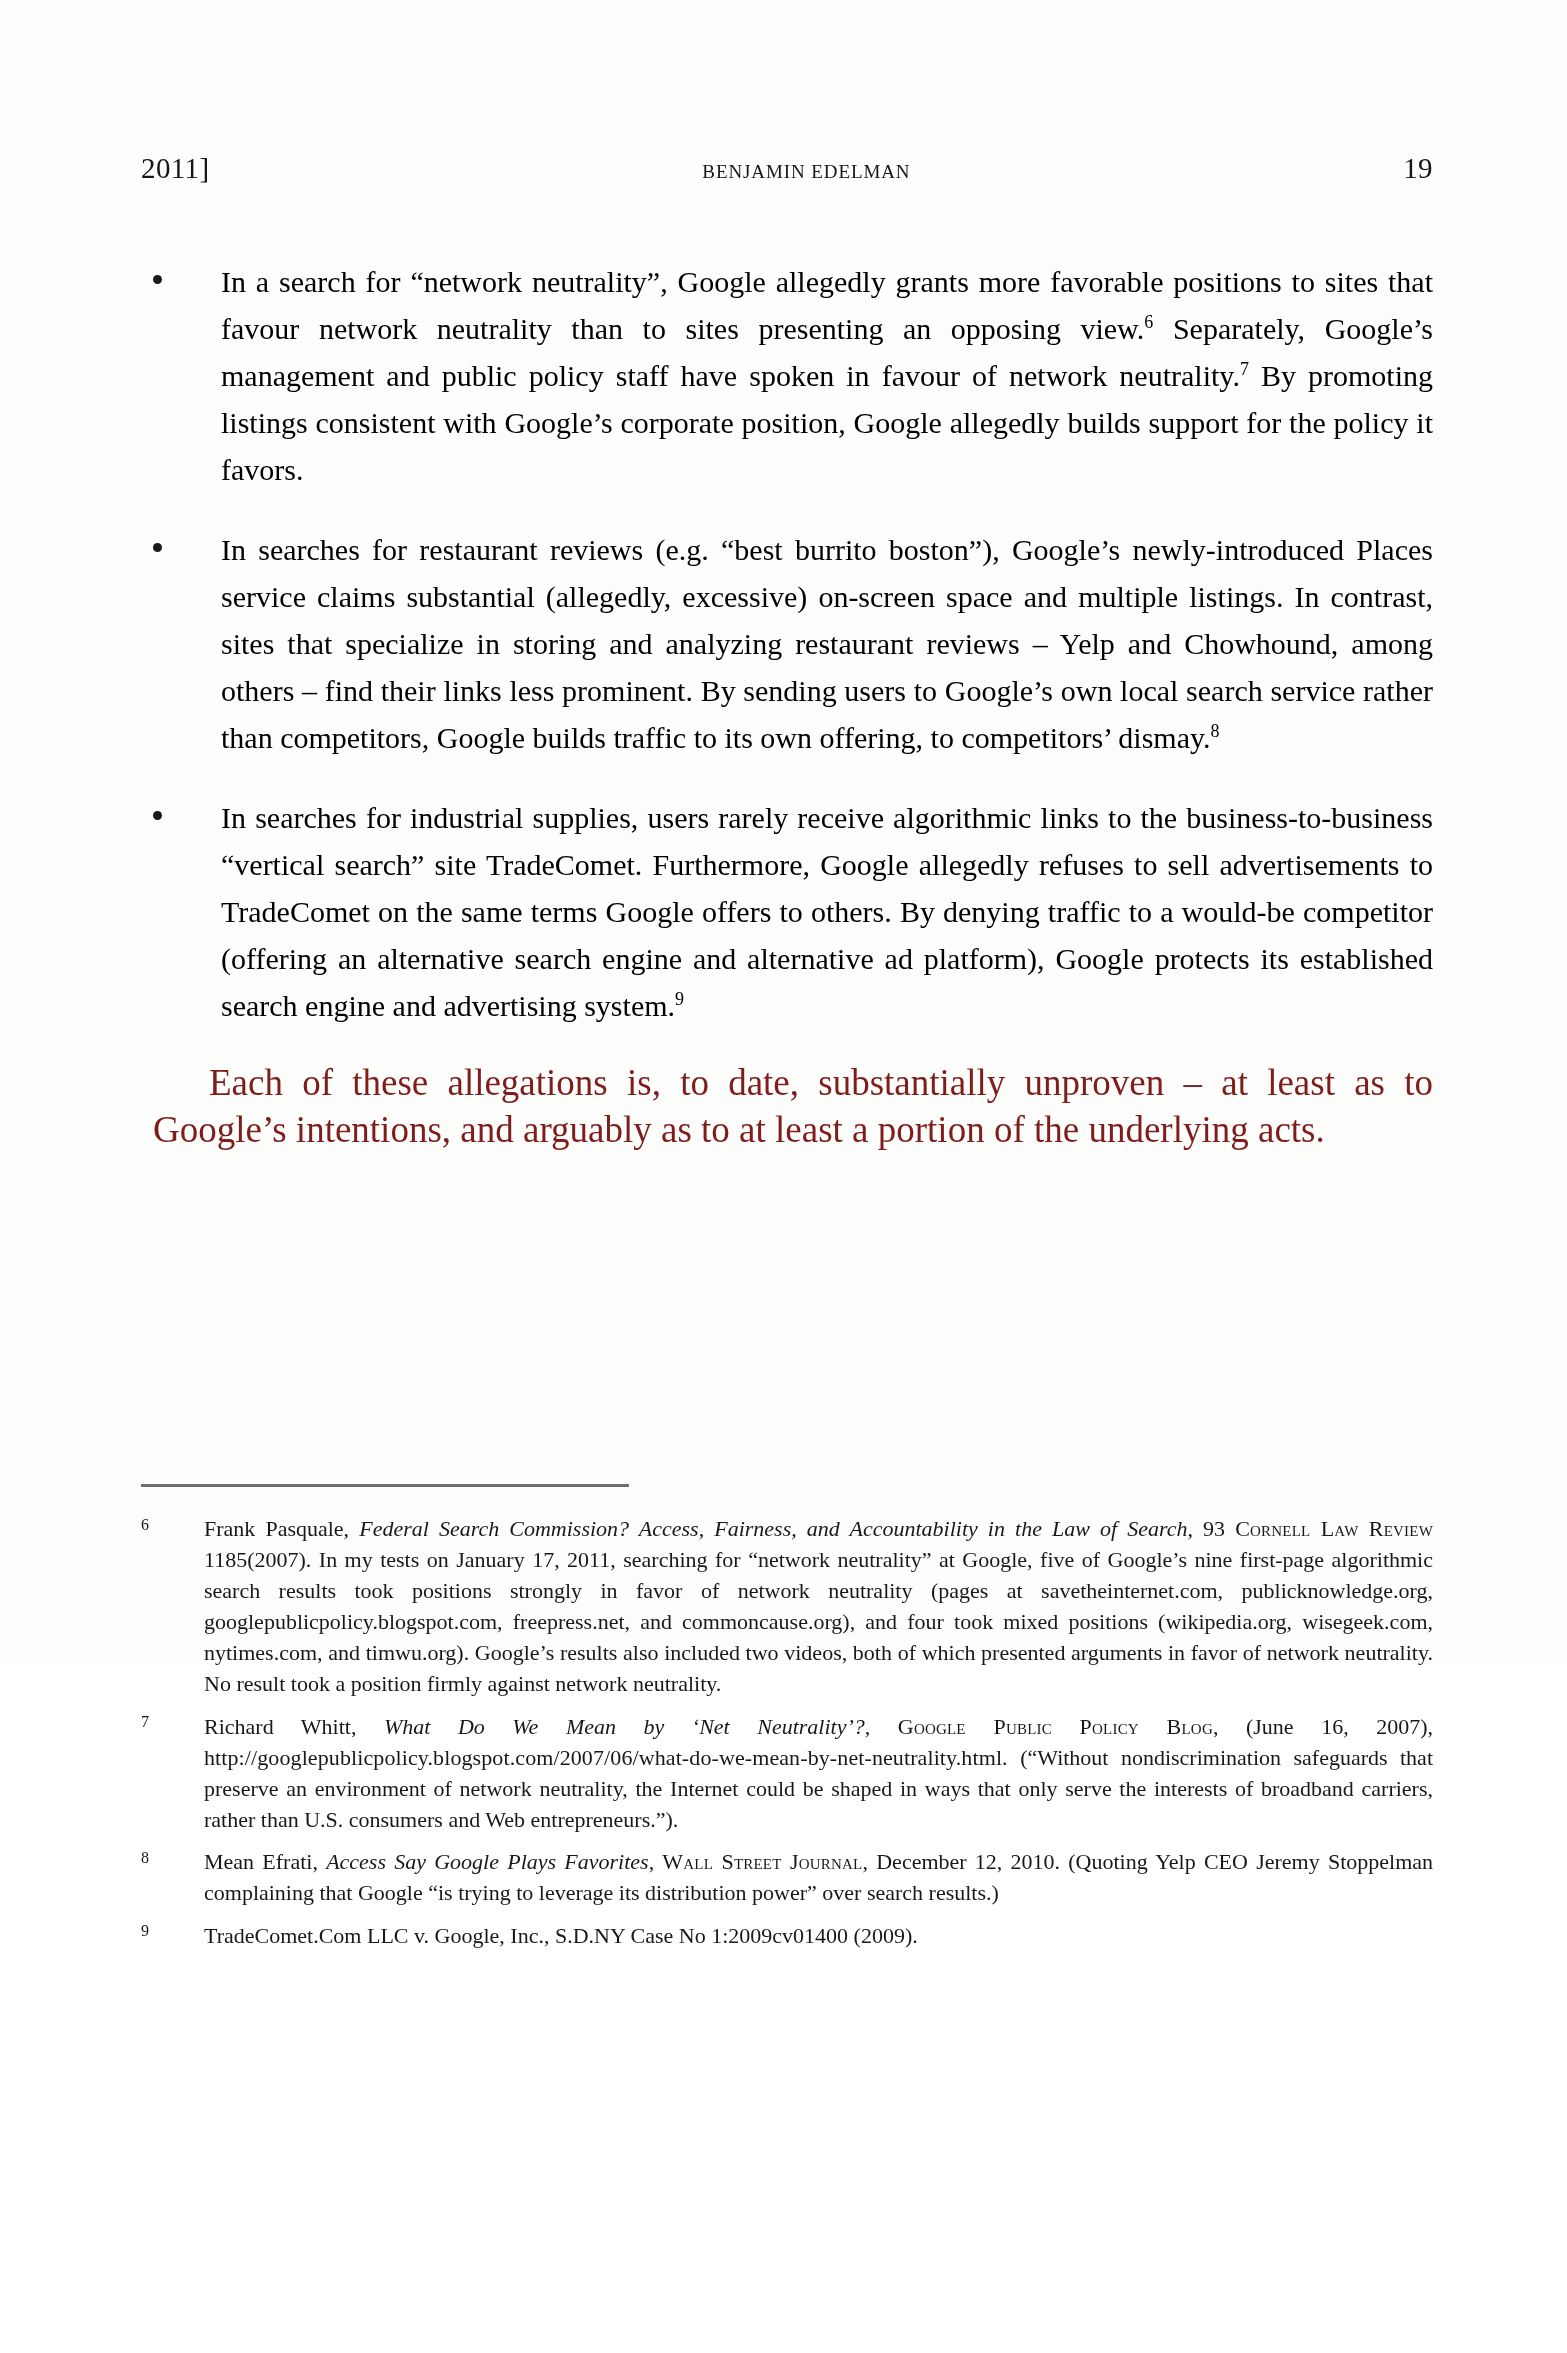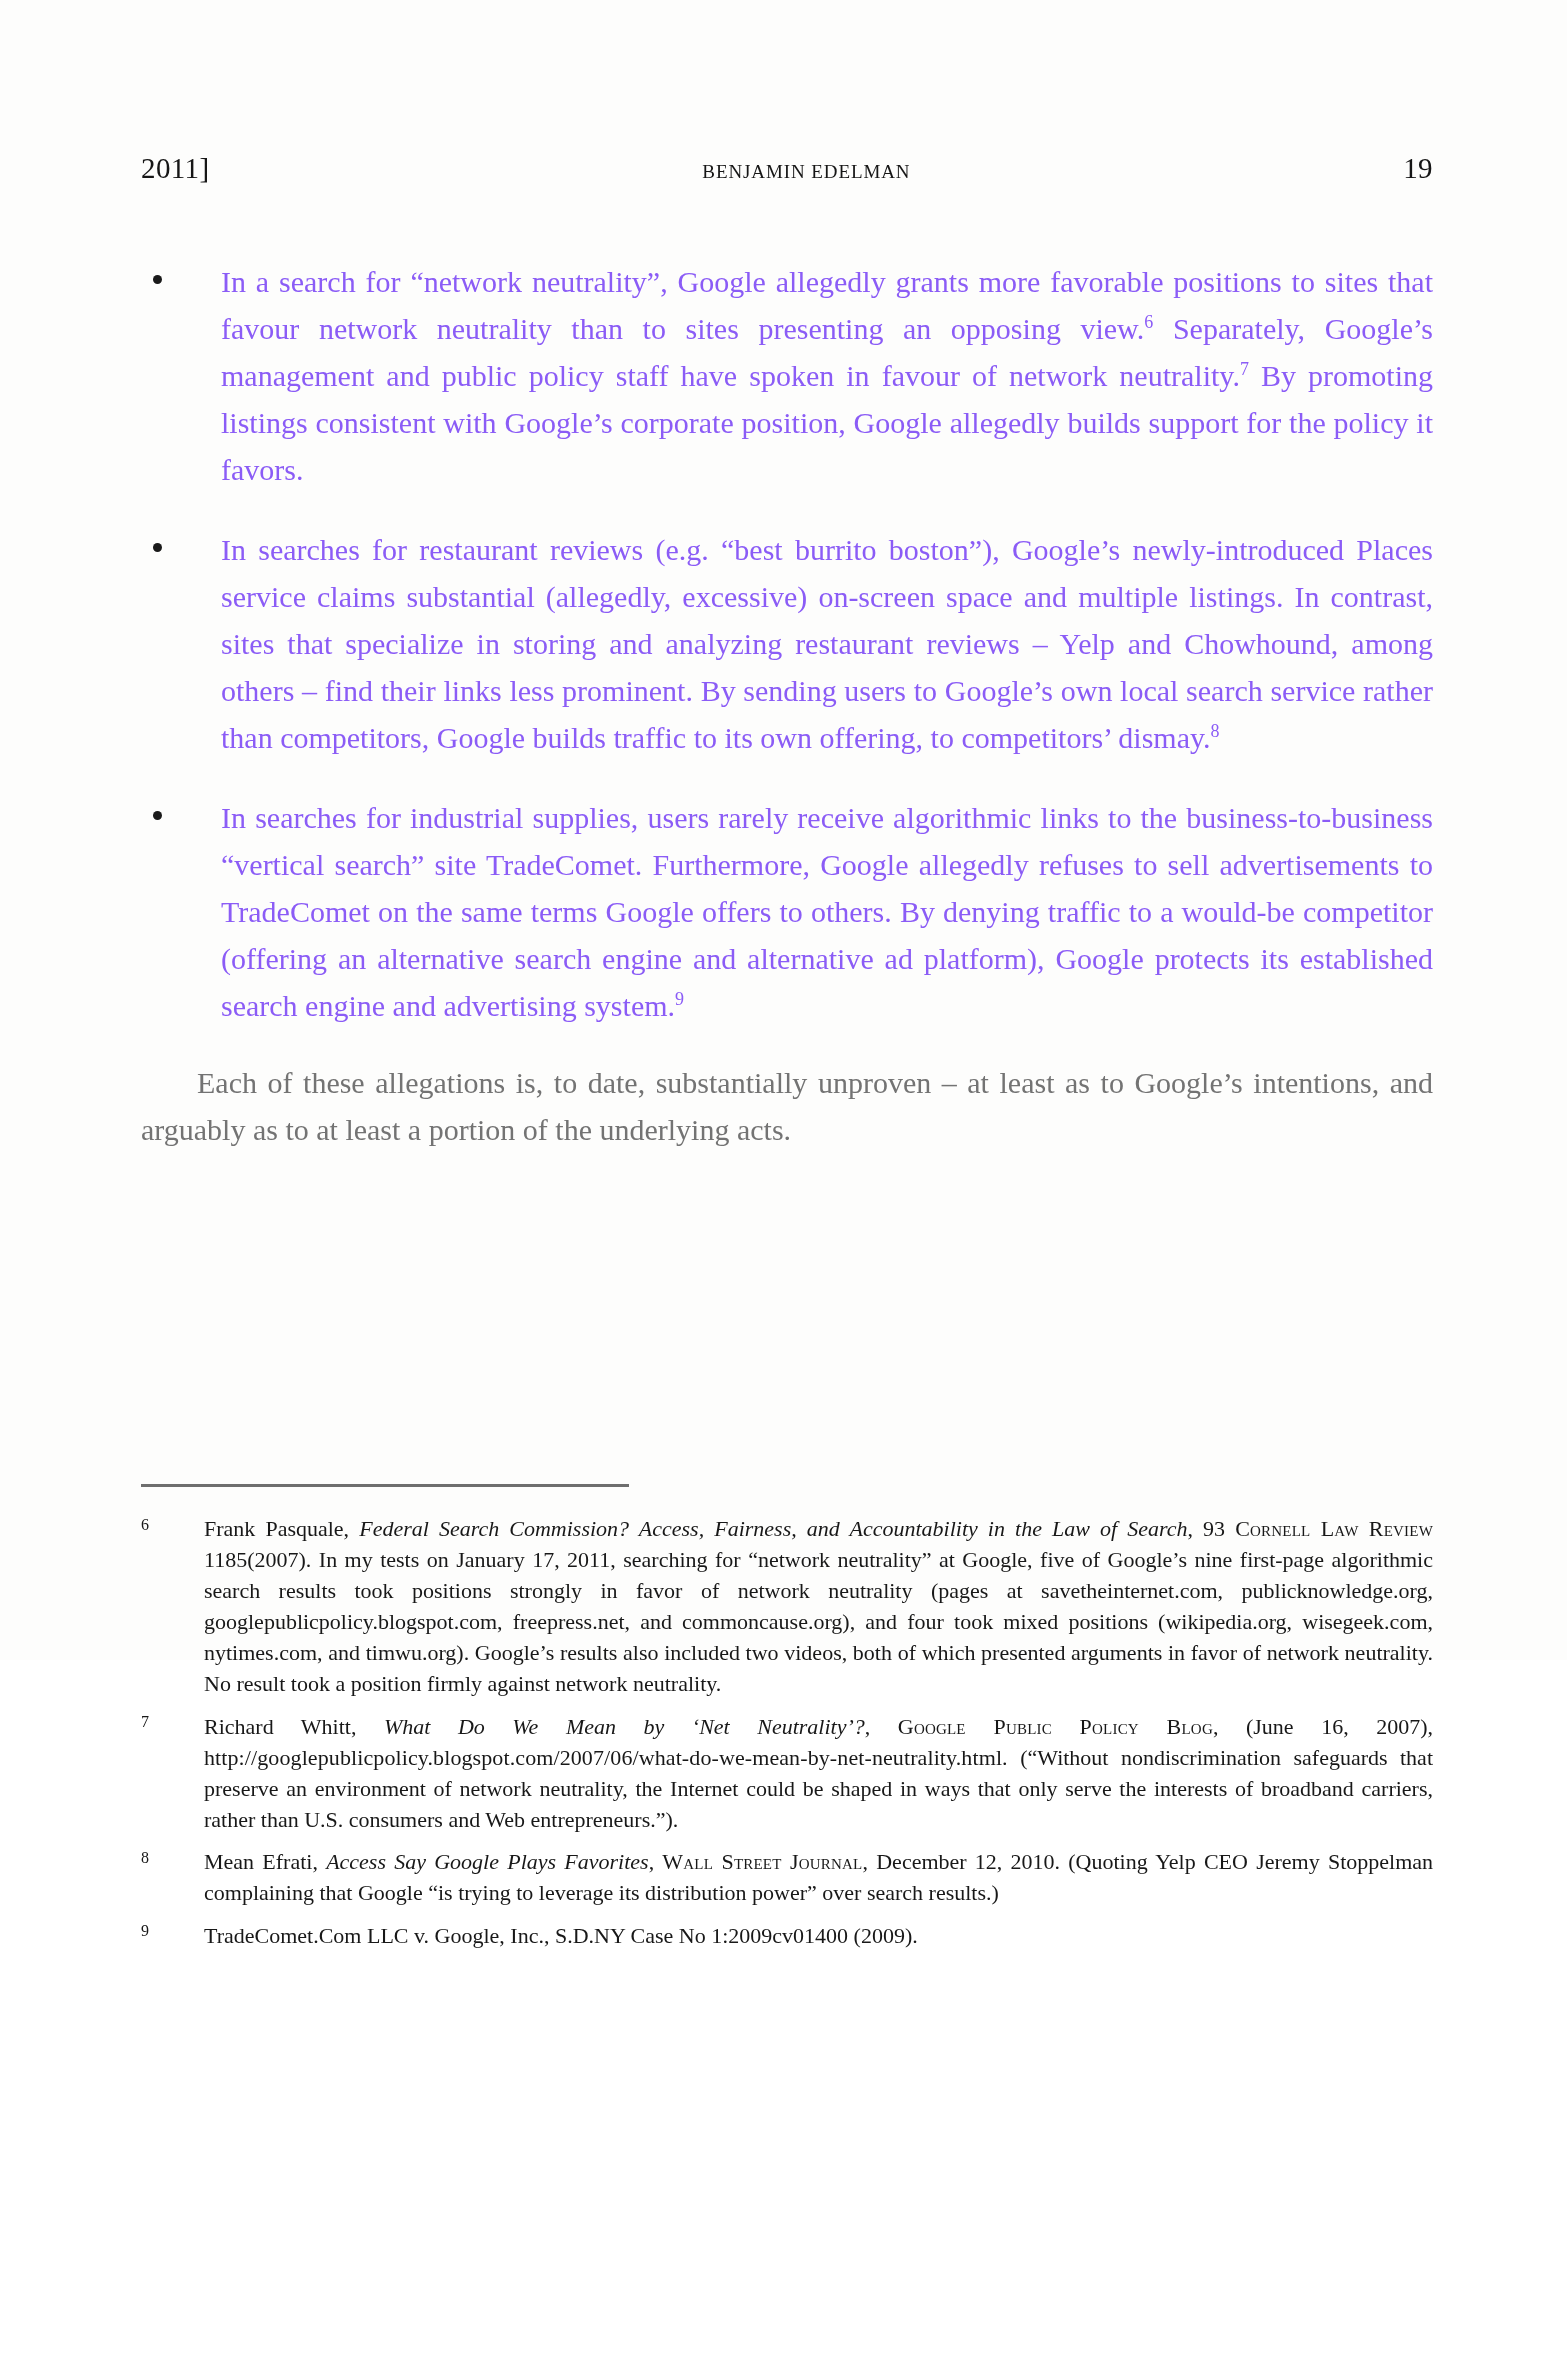--- a/index.html
+++ b/index.html
@@ -59,40 +59,40 @@
     padding: 0;
   }
   li.bullet {
     position: relative;
     padding-left: 80px;
     margin-bottom: 33px;
     font-size: 30px;
     line-height: 47px;
     text-align: justify;
     text-justify: inter-word;
-    color: #8b5cf6;
+    color: #000000;
   }
   li.bullet:last-child { margin-bottom: 8px; }
   li.bullet .dot {
     position: absolute;
     left: 11.5px;
     top: 17px;
     width: 9.3px;
     height: 9.3px;
     border-radius: 50%;
     background: #1a1a1a;
   }
 
   p.closing {
-    margin: 30px 0 0 0;
-    font-size: 30px;
+    margin: 30px 0 0 12px;
+    font-size: 37px;
     line-height: 47px;
     text-align: justify;
     text-indent: 56px;
-    color: #737373;
+    color: #7f1d1d;
   }
 
   sup.fnref {
     font-size: 0.60em;
     vertical-align: super;
     line-height: 0;
   }
 
   
   .fn-rule {

